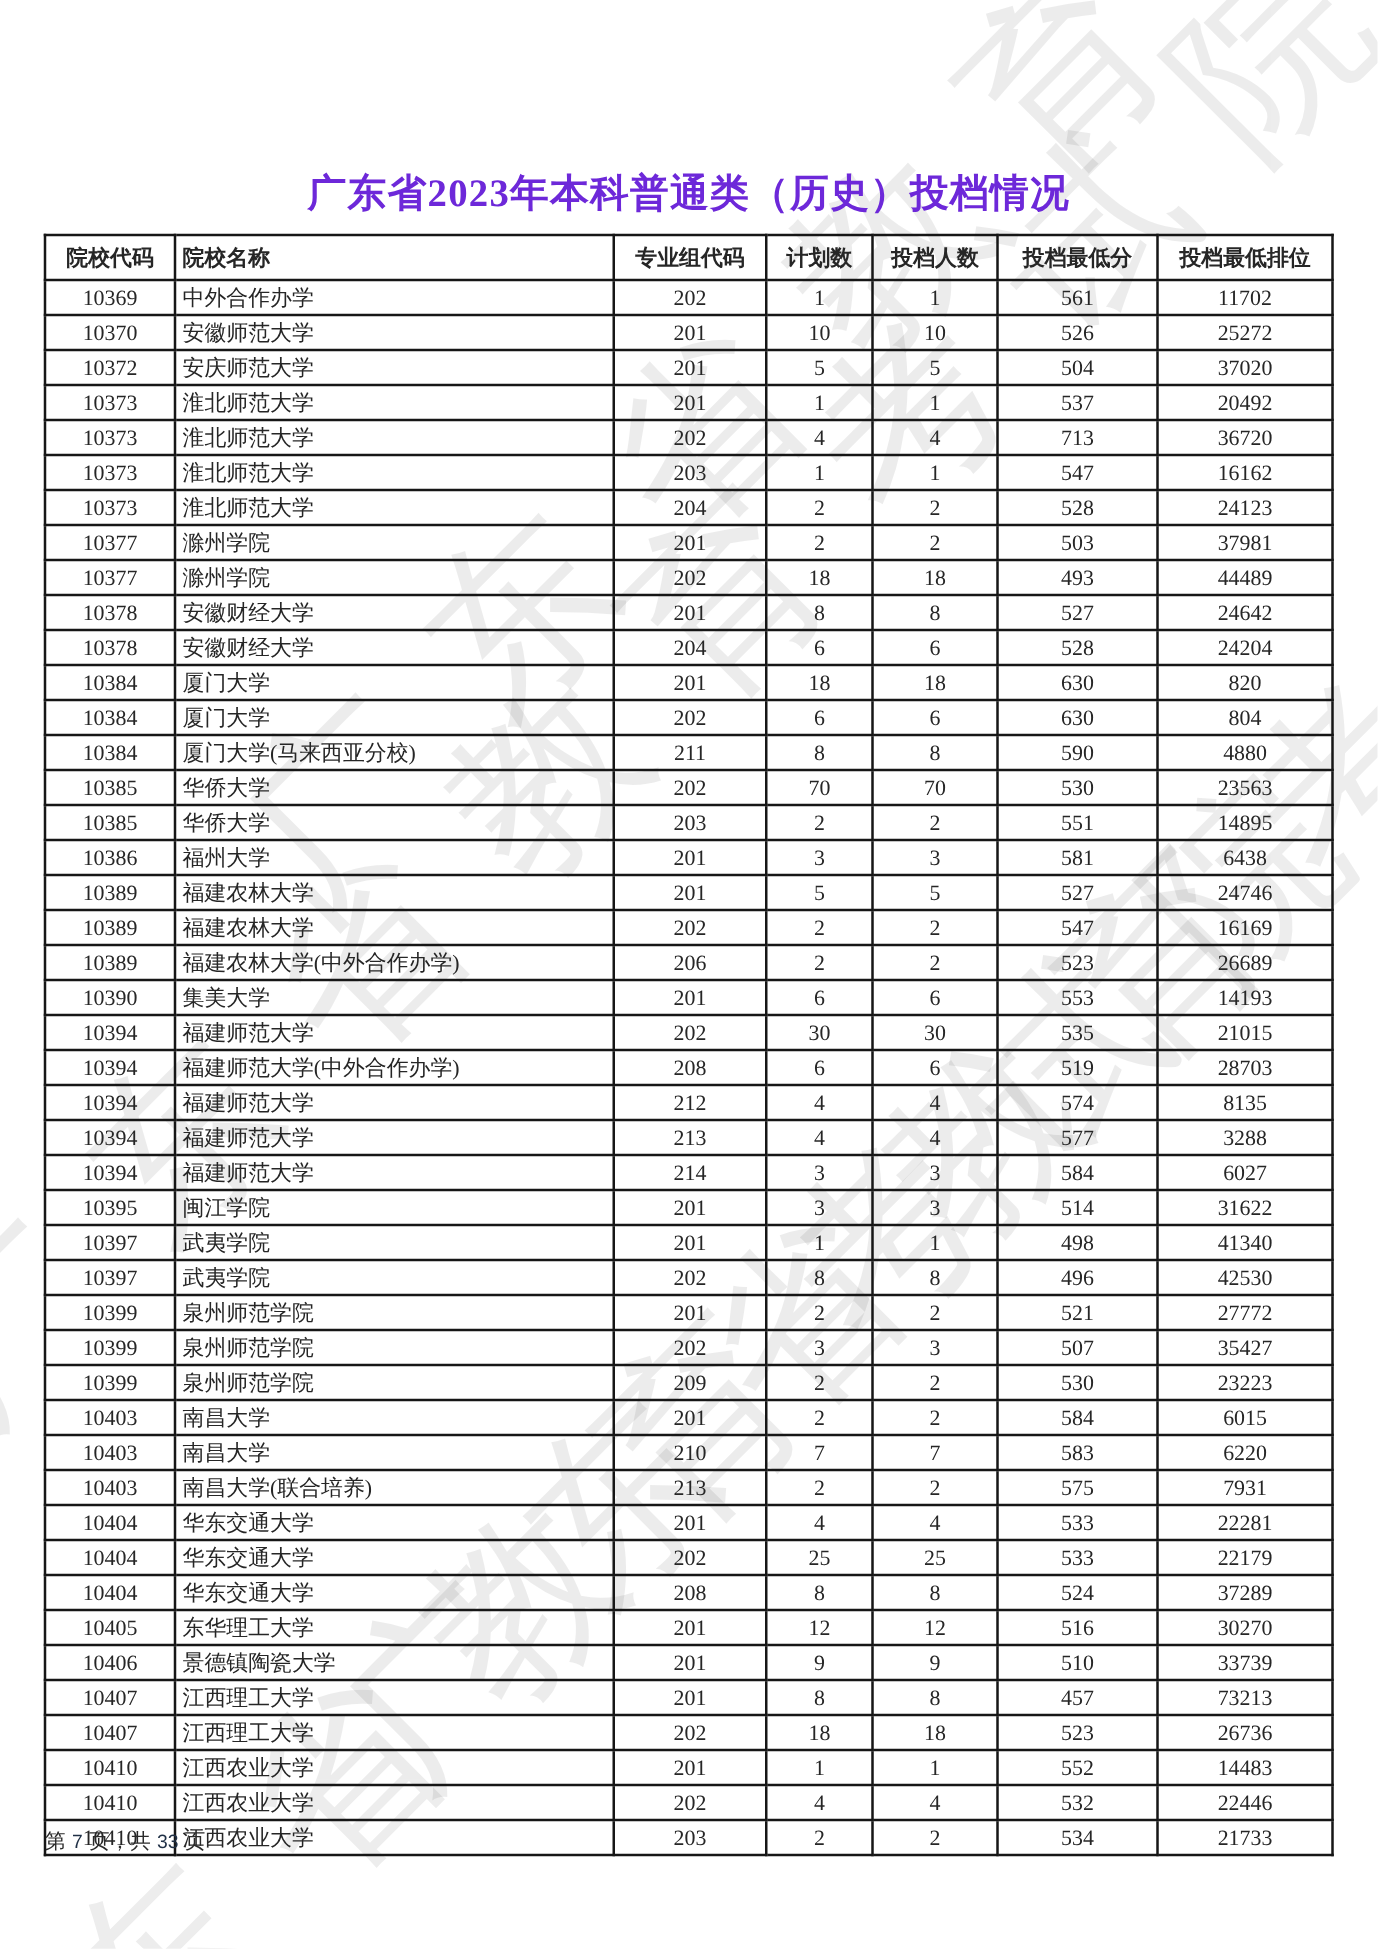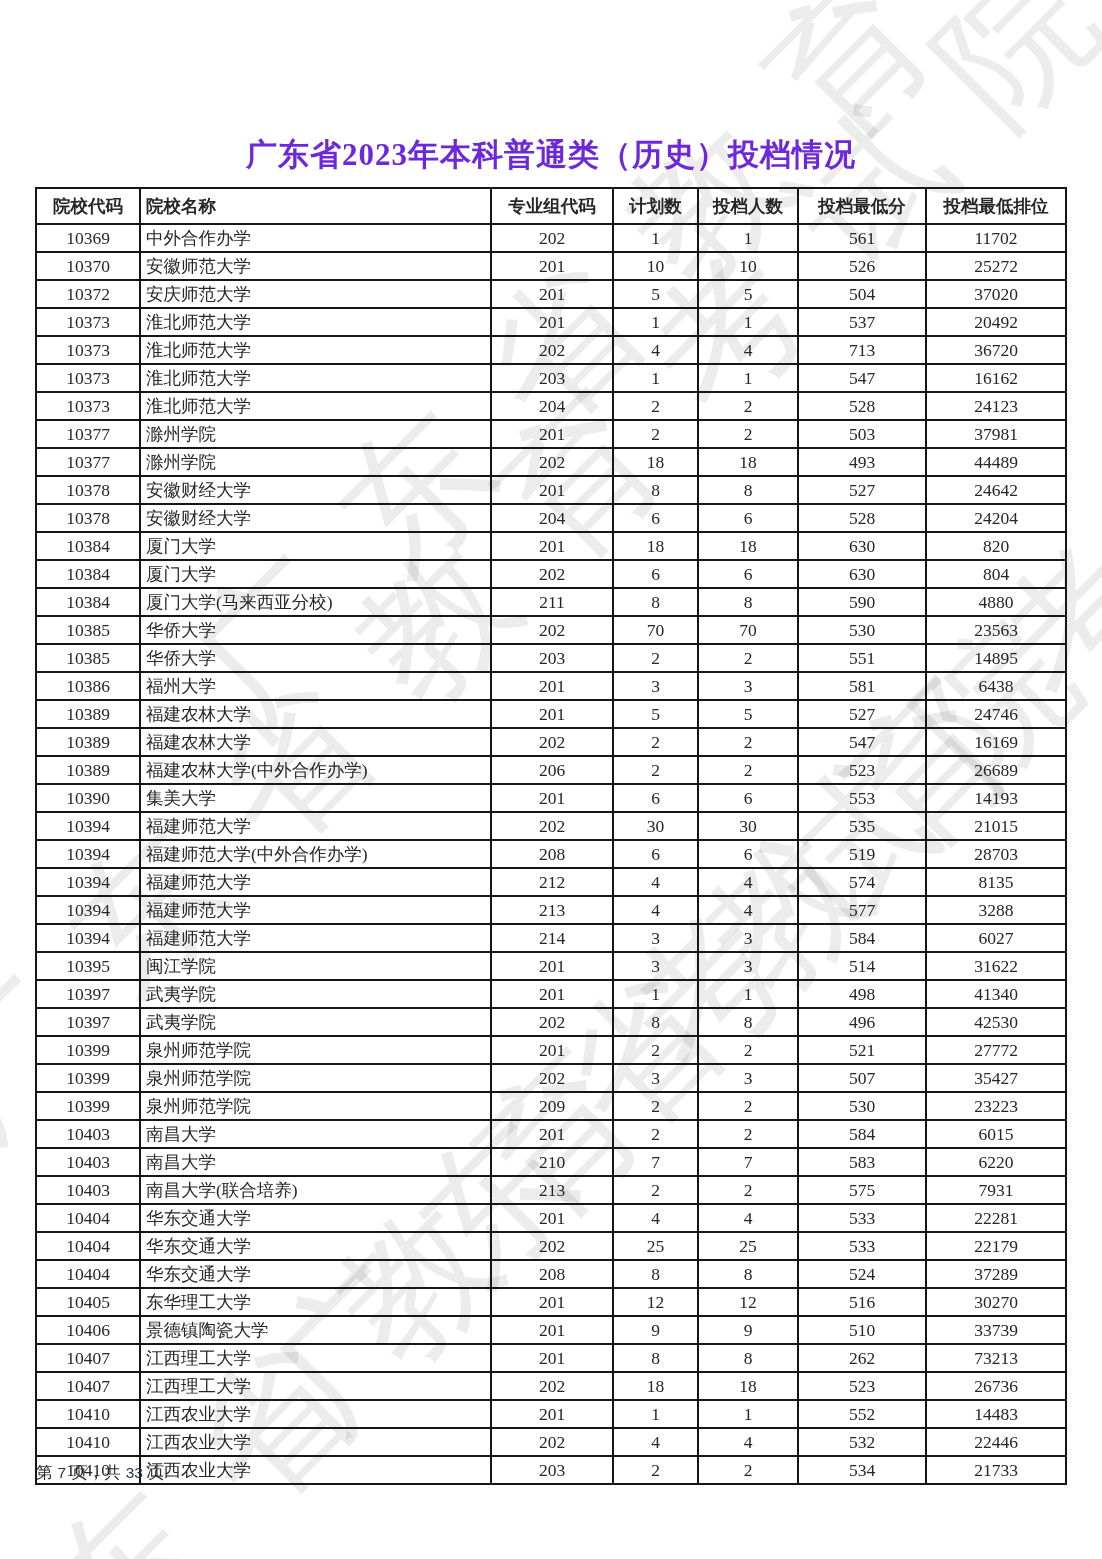--- a/index.html
+++ b/index.html
@@ -496,21 +496,21 @@
         <td>9</td>
         <td>510</td>
         <td>33739</td>
       </tr>
       <tr>
         <td>10407</td>
         <td>江西理工大学</td>
         <td>201</td>
         <td>8</td>
         <td>8</td>
-        <td>262</td>
+        <td>457</td>
         <td>73213</td>
       </tr>
       <tr>
         <td>10407</td>
         <td>江西理工大学</td>
         <td>202</td>
         <td>18</td>
         <td>18</td>
         <td>523</td>
         <td>26736</td>

